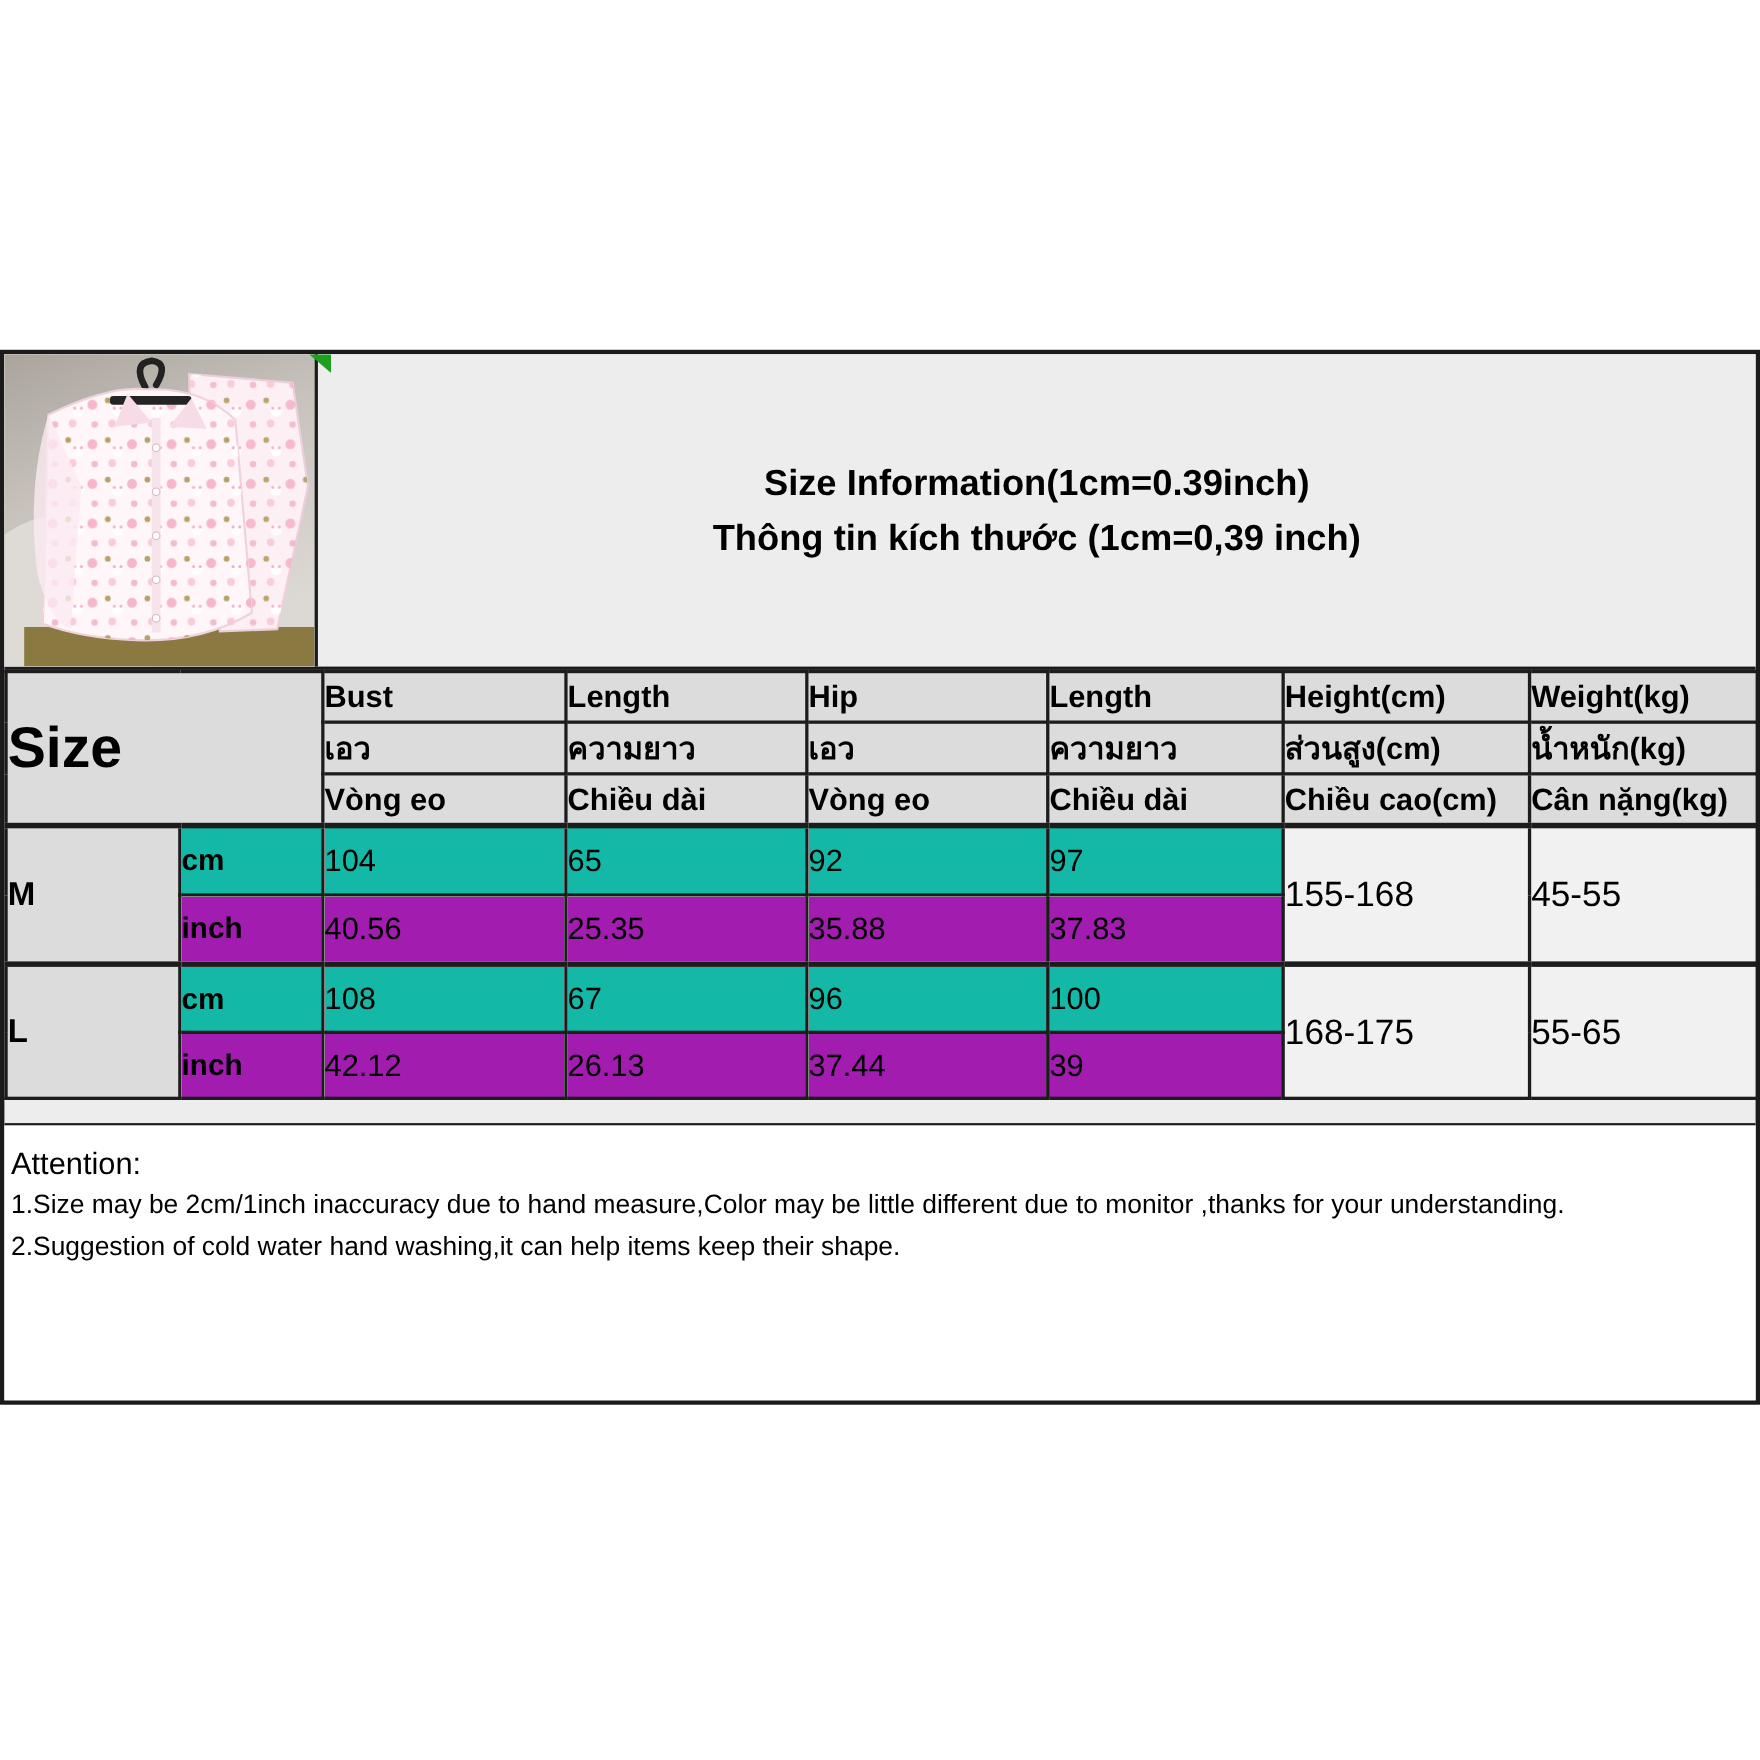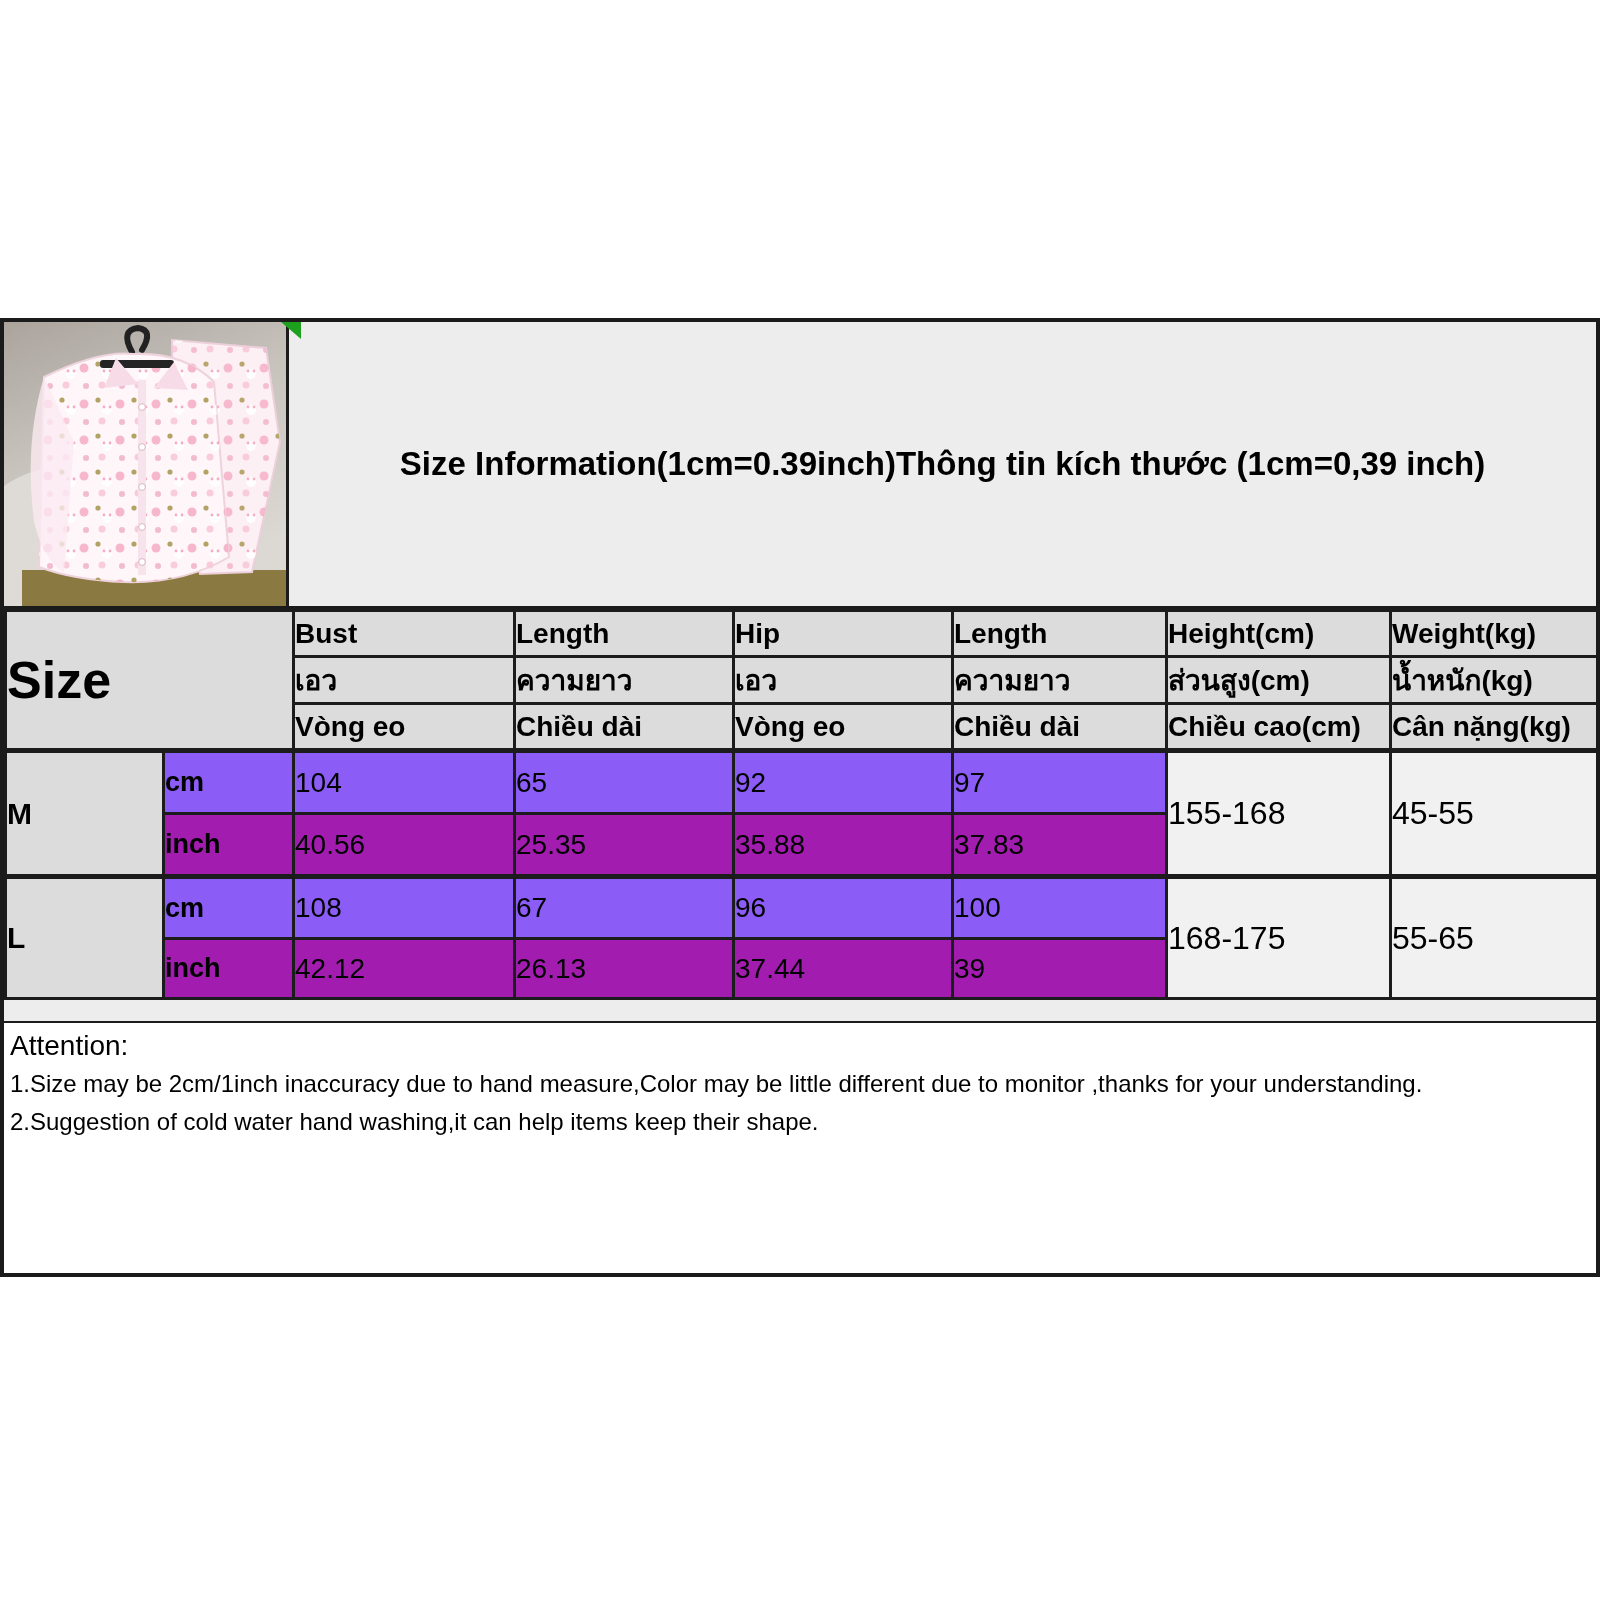--- a/index.html
+++ b/index.html
@@ -6,41 +6,41 @@
   body{width:1600px;height:1600px;position:relative;font-family:"Liberation Sans","DejaVu Sans",sans-serif;color:#000;}
   .canvas{position:absolute;left:0;top:0;width:1600px;height:1600px;background:#fff;overflow:hidden;}
 
   .content{position:absolute;left:0;top:318px;width:1592px;height:951px;border:4px solid #1b1b1b;background:#ededed;}
 
   
   .header-band{position:absolute;left:0;top:0;width:1592px;height:284px;border-bottom:3px solid #1b1b1b;background:#ededed;}
   .photo{position:absolute;left:0;top:0;width:282px;height:284px;border-right:3px solid #1b1b1b;overflow:hidden;background:#c9c4bf;}
   .photo svg{display:block;}
   .green-tri{position:absolute;left:277px;top:0;width:20px;height:17px;background:#1da01d;clip-path:polygon(0 0,100% 0,100% 100%);}
-  .titles{position:absolute;left:285px;top:0;right:0;height:284px;display:flex;flex-direction:row;align-items:center;justify-content:center;text-align:center;}
+  .titles{position:absolute;left:285px;top:0;right:0;height:284px;display:flex;flex-direction:column;align-items:center;justify-content:center;text-align:center;}
   .title-line{font-size:33px;font-weight:bold;line-height:50px;white-space:nowrap;}
 
   
   table.size-table{position:absolute;left:0;top:287px;width:1592px;border-collapse:collapse;table-layout:fixed;}
   table.size-table td,table.size-table th{border:3px solid #1c1c1c;text-align:left;vertical-align:middle;padding:0;overflow:hidden;}
   tr.r-hen{height:46px;} tr.r-hth{height:47px;margin-top:46px;} tr.r-hvi{height:47px;}
   tr.r-mcm{height:63px;} tr.r-minch{height:63px;}
   tr.r-lcm{height:62px;} tr.r-linch{height:60px;}
   tr.r-mcm>td,tr.r-lcm>td{border-top-width:5px;}
   .c-head{background:#dcdcdc;font-weight:bold;font-size:28px;}
   .c-size{background:#dcdcdc;font-weight:bold;font-size:52px;}
   .c-letter{background:#dcdcdc;font-weight:bold;font-size:30px;}
   .c-unit{font-weight:bold;font-size:27px;}
-  .bg-lt{background:#8b5cf6;}
+  .bg-lt{background:#14b8a6;}
   .bg-wh{background:#a21caf;}
   .c-val{font-size:28px;font-weight:normal;}
   .c-range{background:#f1f1f1;font-size:32px;font-weight:normal;}
 
   
-  .attention{position:absolute;left:0;top:699px;width:1592px;height:252px;background:#ffffff;border-top:2px solid #1c1c1c;box-sizing:border-box;padding:4px 8px 0 6px;}
+  .attention{position:absolute;left:0;top:699px;width:1592px;height:252px;background:#ffffff;border-top:2px solid #1c1c1c;box-sizing:border-box;padding:16px 8px 0 6px;}
   .att-heading{font-size:28px;line-height:38px;}
   .att-line{font-size:24px;line-height:38px;}
   .att-justify{text-align:justify;}
 </style>
 </head>
 <body>
 
 <div class="canvas">
   <div class="content">
 

